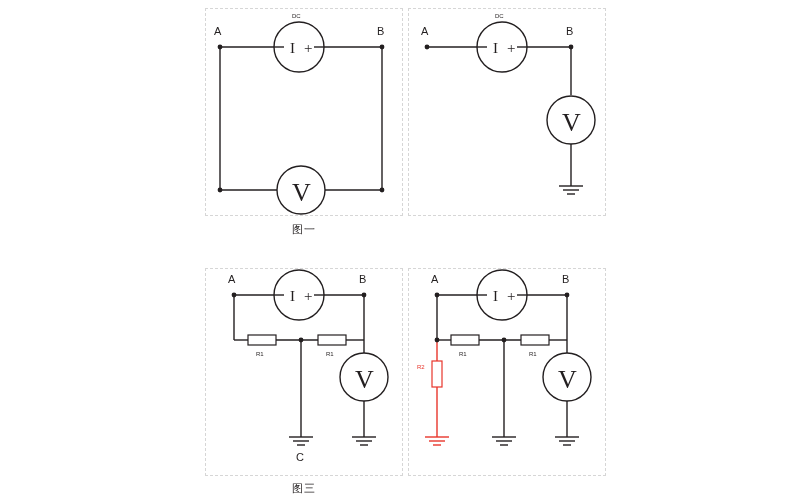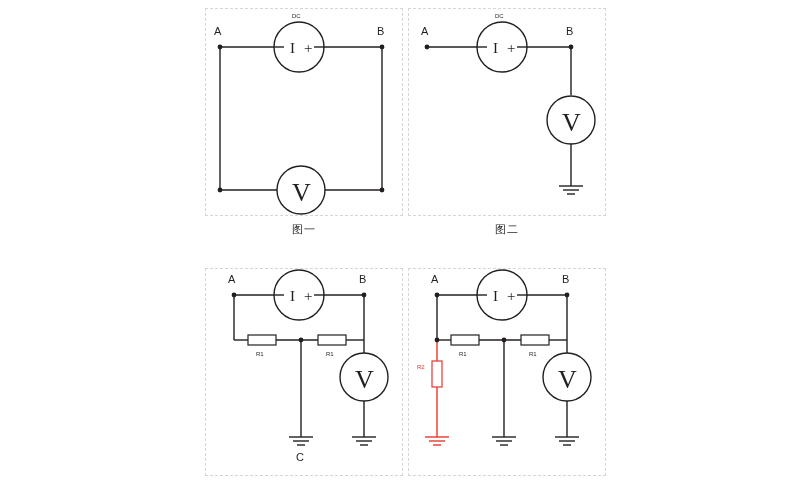--- a/index.html
+++ b/index.html
@@ -148,21 +148,20 @@
         <line class="wire" x1="154" y1="181" x2="170" y2="181"></line>
         <line class="wire" x1="158" y1="185" x2="166" y2="185"></line>
       </g>
 
       <circle class="node-dot" cx="18" cy="38" r="2.4"></circle>
       <circle class="node-dot" cx="162" cy="38" r="2.4"></circle>
       <text class="lbl" x="12" y="26">A</text>
       <text class="lbl" x="157" y="26">B</text>
     </svg>
   </div>
-  <div class="panel-caption" style="left:407px; top:222px;">图二</div>
 
   <div class="panel" style="left:205px; top:268px; width:198px; height:208px;">
     <svg width="196" height="206" viewBox="0 0 196 206">
 
       <line class="wire" x1="28" y1="26" x2="68" y2="26"></line>
       <line class="wire" x1="118" y1="26" x2="158" y2="26"></line>
 
       <circle class="circle-body" cx="93" cy="26" r="25"></circle>
       <line class="wire" x1="68" y1="26" x2="78" y2="26"></line>
       <line class="wire" x1="108" y1="26" x2="118" y2="26"></line>
@@ -199,20 +198,21 @@
         <line class="wire" x1="150" y1="172" x2="166" y2="172"></line>
         <line class="wire" x1="154" y1="176" x2="162" y2="176"></line>
       </g>
 
       <circle class="node-dot" cx="28" cy="26" r="2.4"></circle>
       <circle class="node-dot" cx="158" cy="26" r="2.4"></circle>
       <text class="lbl" x="22" y="14">A</text>
       <text class="lbl" x="153" y="14">B</text>
     </svg>
   </div>
+  <div class="panel-caption" style="left:204px; top:481px;">图三</div>
 
   <div class="panel" style="left:408px; top:268px; width:198px; height:208px;">
     <svg width="196" height="206" viewBox="0 0 196 206">
 
       <line class="wire" x1="28" y1="26" x2="68" y2="26"></line>
       <line class="wire" x1="118" y1="26" x2="158" y2="26"></line>
 
       <circle class="circle-body" cx="93" cy="26" r="25"></circle>
       <line class="wire" x1="68" y1="26" x2="78" y2="26"></line>
       <line class="wire" x1="108" y1="26" x2="118" y2="26"></line>

